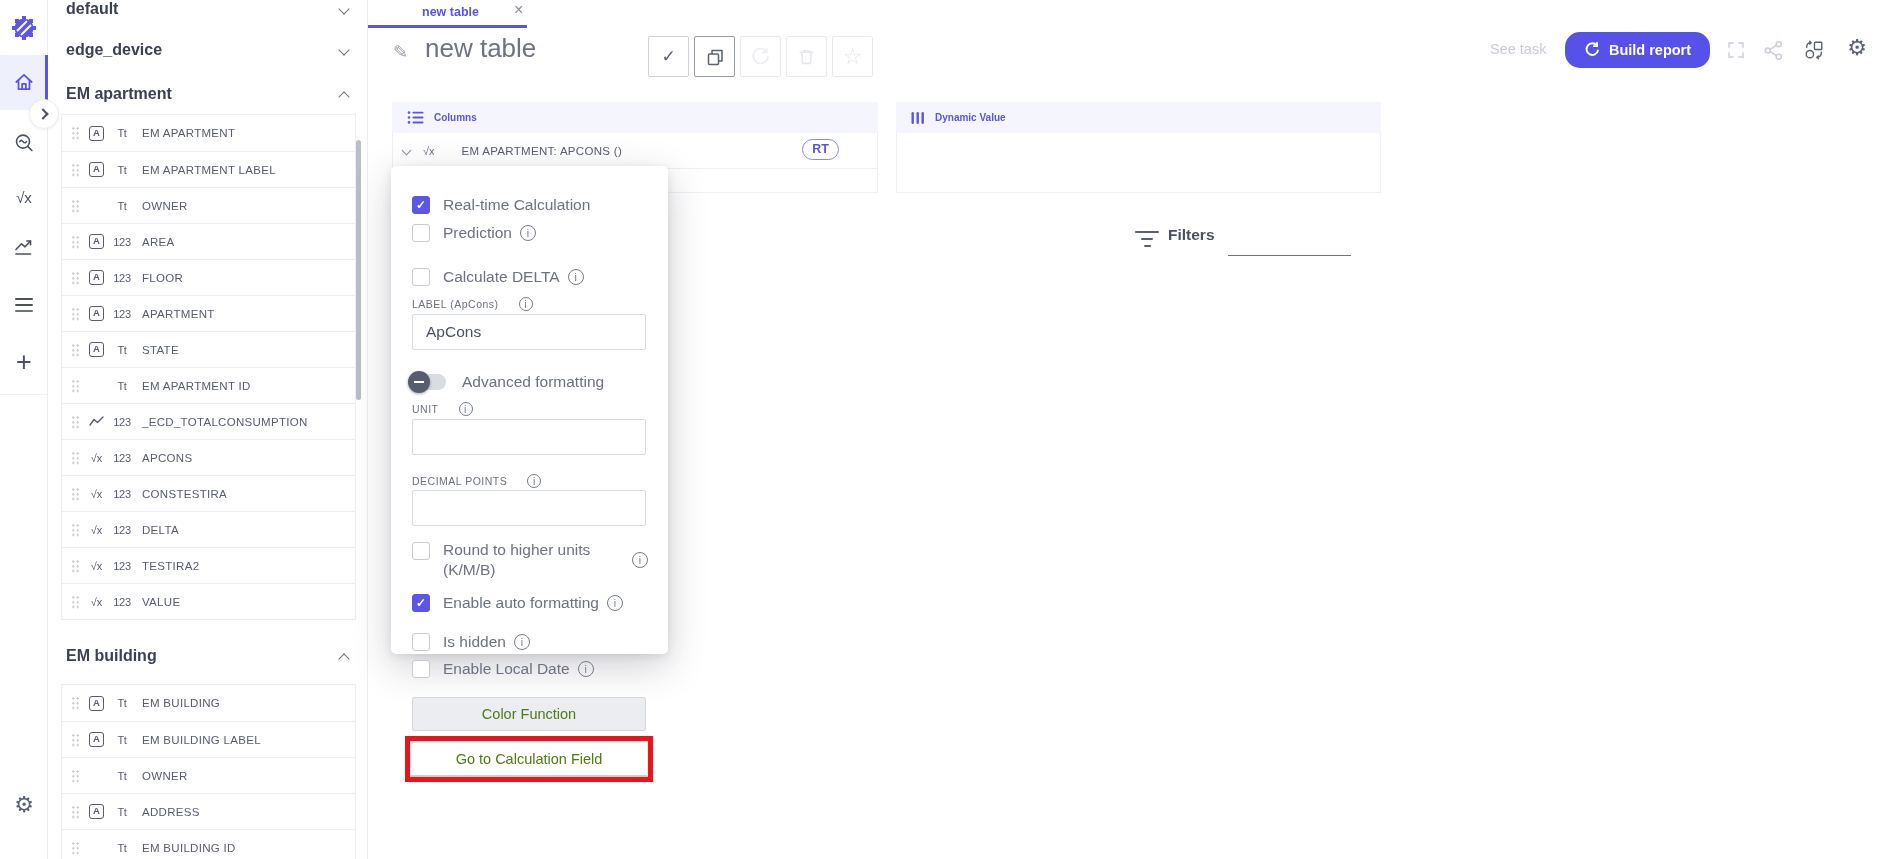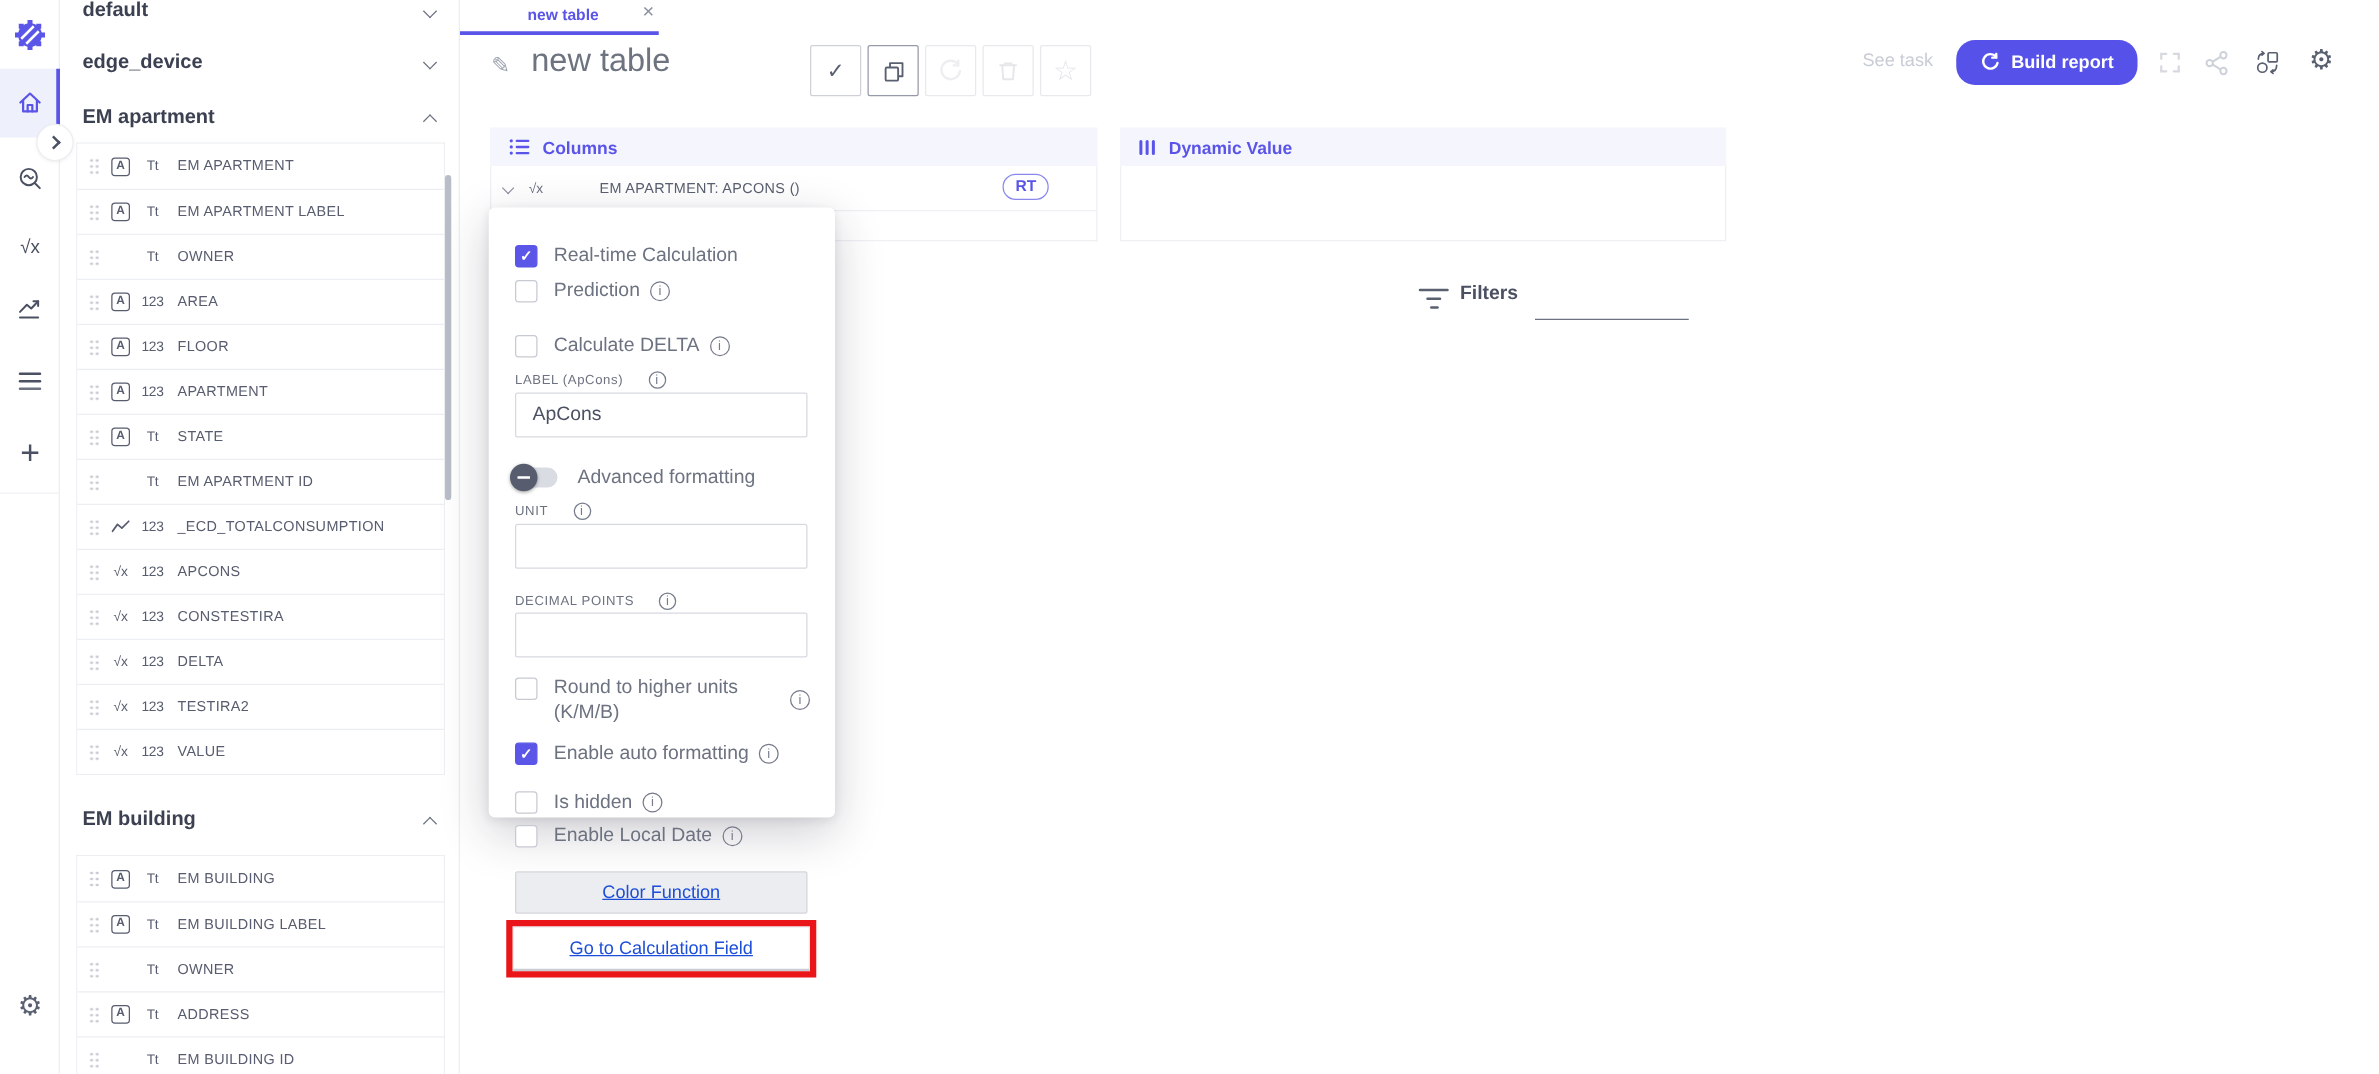--- a/index.html
+++ b/index.html
@@ -53,27 +53,27 @@
   .glyph-star { font-size:22px; color:#e3e5ea; line-height:1; }
 
   #see-task { position:absolute; left:1122px; top:41px; font-size:14.5px; color:#c8ccd5; }
   #build-report { position:absolute; left:1197px; top:32px; width:145px; height:36px; border-radius:15px; background:#5551e9; color:#fff; display:flex; align-items:center; justify-content:center; gap:9px; font-size:14.5px; font-weight:600; border:none; }
   .hdr-ico { position:absolute; top:39px; width:22px; height:22px; display:flex; align-items:center; justify-content:center; }
   .glyph-gear { font-size:22px; color:#596070; line-height:1; }
 
   
   .panel { position:absolute; top:102px; }
   .panel-head { height:31px; background:#f5f6fd; display:flex; align-items:center; padding-left:15px; gap:10px; }
-  .panel-title { font-size:14px; font-weight:700; color:#5a54e8; }
+  .panel-title { font-size:10px; font-weight:700; color:#5a54e8; }
   .panel-body { background:#fff; border:1px solid #eef0f4; border-top:none; height:60px; }
   .col-row1 { height:36px; border-bottom:1px solid #eef0f3; display:flex; align-items:center; position:relative; }
   .col-row2 { height:24px; }
   .car-down { width:7px; height:7px; border-right:1.6px solid #8a8fa0; border-bottom:1.6px solid #8a8fa0; transform:rotate(45deg); margin-left:10px; flex:none; }
   .col-sqrt { margin-left:13px; font-size:11px; color:#6c7280; flex:none; }
-  .col-label { margin-left:29px; font-size:11.5px; color:#5a6070; letter-spacing:0.3px;padding-left:16px; }
+  .col-label { margin-left:11px; font-size:11.5px; color:#5a6070; letter-spacing:0.3px;padding-left:16px; }
   .rt-pill { position:absolute; right:38px; top:6px; padding:2px 9px 3px; border:1.5px solid #8a87ef; border-radius:13px; color:#5a54e8; font-size:12.5px; font-weight:600; background:#fff; }
 
   
   #filters-icon { position:absolute; left:767px; top:231px; width:24px; height:16px; }
   #filters-icon i { position:absolute; background:#596070; height:2px; border-radius:1px; }
   #filters-label { position:absolute; left:800px; top:226px; font-size:15.5px; font-weight:700; color:#4b5163; }
   #filters-line { position:absolute; left:860px; top:255px; width:123px; border-bottom:1.5px solid #6c7280; }
 
   
   #popup { position:absolute; left:391px; top:166px; width:277px; height:488px; background:#fff; border-radius:5px; box-shadow:0 12px 38px rgba(35,38,60,.22), 0 2px 8px rgba(35,38,60,.10); z-index:50; }
@@ -89,21 +89,21 @@
   .txt-input { position:absolute; left:21px; width:234px; height:36px; border:1px solid #d6d9df; border-radius:2px; font-family:"Liberation Sans",sans-serif; font-size:15.5px; color:#4b5163; padding:0 13px; background:#fff; }
   .tgl-row { position:absolute; left:21px; top:204px; display:flex; align-items:center; height:24px; }
   .tgl { width:34px; height:16px; background:#d9dce2; border-radius:9px; position:relative; flex:none; }
   .tgl .knob { position:absolute; left:-4px; top:-3px; width:22px; height:22px; border-radius:50%; background:#575d6e; box-shadow:0 1px 3px rgba(0,0,0,.35); }
   .tgl .knob::after { content:""; position:absolute; left:6px; top:10px; width:10px; height:2px; background:#fff; }
   .tgl-label { margin-left:16px; font-size:15.5px; color:#6c7280; }
   #round-row { position:absolute; left:21px; top:374px; width:236px; display:flex; gap:13px; }
   #round-row .cb { margin-top:2px; }
   #round-label { font-size:15.5px; color:#6c7280; line-height:20px; width:160px; }
   #round-info { position:absolute; right:0; top:12px; }
-  .pop-btn { position:absolute; left:21px; width:234px; height:34px; display:flex; align-items:center; justify-content:center; font-size:14.5px; color:#1d4ed8;text-decoration:underline; }
+  .pop-btn { position:absolute; left:21px; width:234px; height:34px; display:flex; align-items:center; justify-content:center; font-size:14.5px; color:#4d7c0f; }
   #color-btn { top:531px; background:#ebedf0; border:1px solid #d3d6dc; border-radius:2px; }
   #red-annotation { position:absolute; left:14px; top:570px; width:248px; height:46px; border:5px solid #ea1518; z-index:5; }
   #goto-btn { top:575px; left:19px; width:238px; height:36px; background:#fff; border:1px solid #e6e8ec; border-bottom:2px solid #c9ccd3; }
 
   svg { display:block; }
 </style>
 </head>
 <body>
 
 <div id="app">

